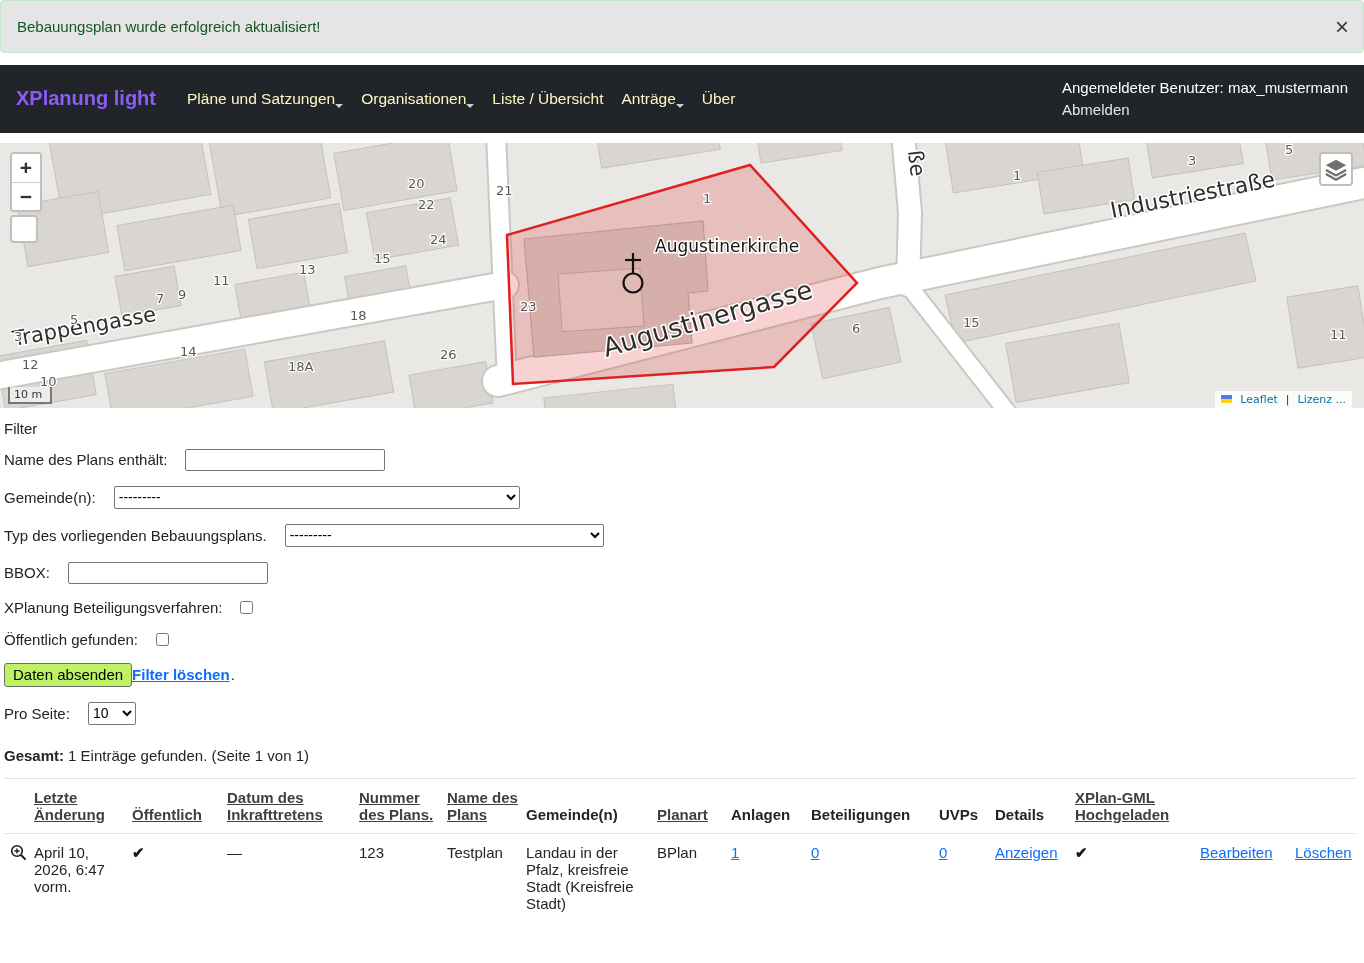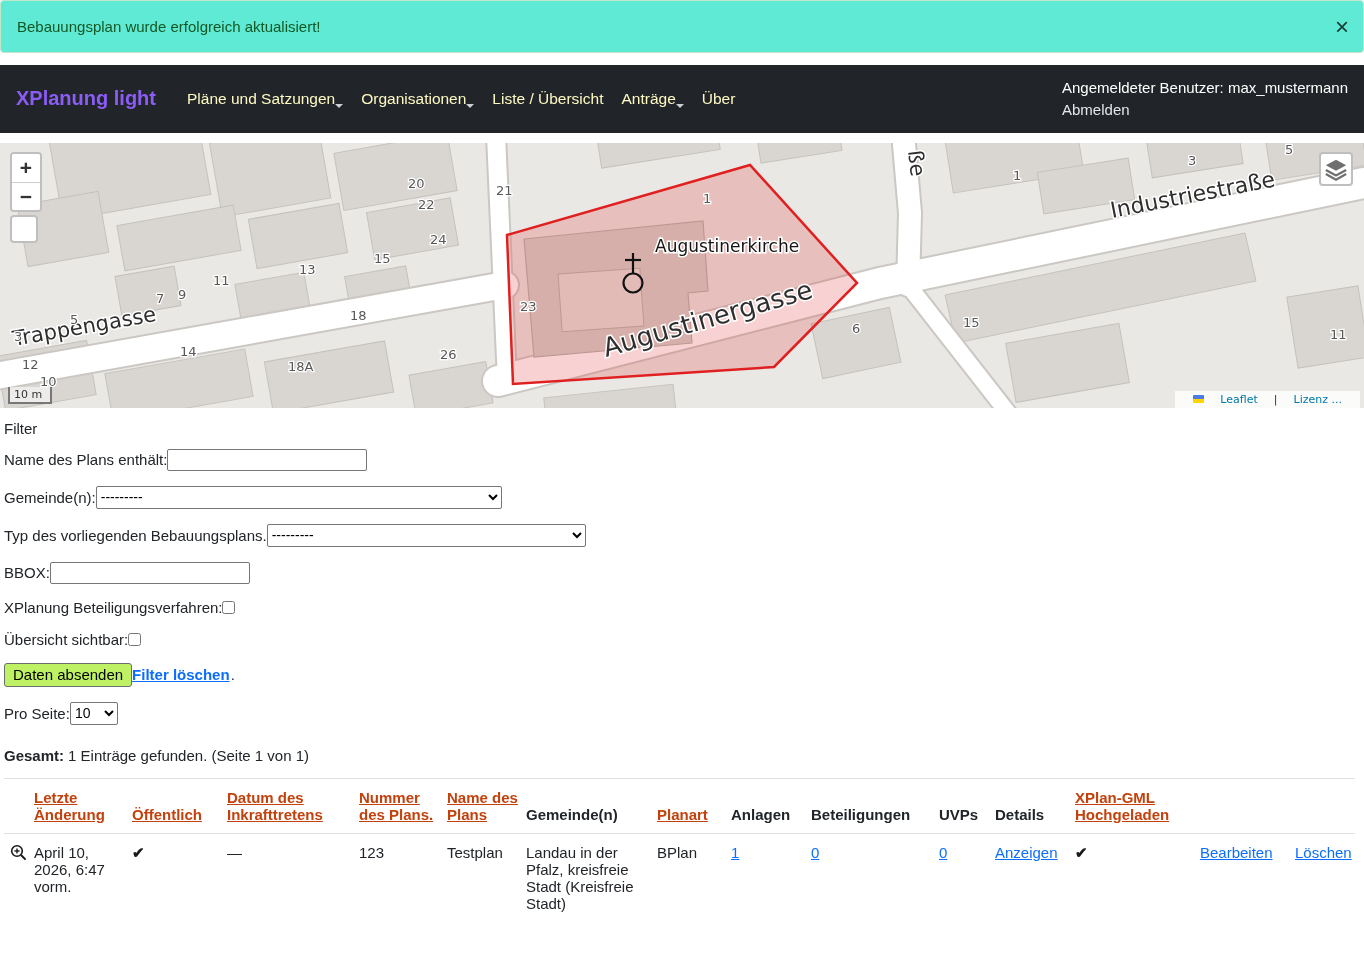--- a/index.html
+++ b/index.html
@@ -8,21 +8,21 @@
     margin: 0;
     font-family: "Liberation Sans", sans-serif;
     font-size: 15px;
     color: #212529;
     background: #fff;
     width: 1364px;
   }
   
   .alert {
     position: relative;
-    background: #5eead4;
+    background: #e5e5e5;
     color: #155724;
     border: 1px solid #c3e6cb;
     border-radius: 4px;
     padding: 17px 48px 17px 16px;
     margin: 0 0 12px 0;
     font-size: 15px;
   }
   .alert-close {
     position: absolute; right: 14px; top: 50%;
     transform: translateY(-50%);
@@ -83,32 +83,32 @@
     border: 2px solid rgba(0,0,0,.25); border-radius: 4px;
     display: flex; align-items: center; justify-content: center; cursor: pointer;
   }
   .scale {
     position: absolute; left: 8px; bottom: 4px; z-index: 5;
     background: rgba(255,255,255,.55); border: 2px solid #777; border-top: none;
     font-size: 11px; line-height: 1.25; padding: 1px 4px 0; color: #333; width: 44px;
     font-family: "DejaVu Sans", sans-serif;
   }
   .attribution {
-    position: absolute; right: 4px; bottom: 0; z-index: 5;
-    background: rgba(255,255,255,.8); font-size: 11px; padding: 2px 18px; color: #333;
-    display: flex; align-items: center; gap: 16px;
+    position: absolute; right: 12px; bottom: 0; z-index: 5;
+    background: rgba(255,255,255,.8); font-size: 11px; padding: 2px 6px; color: #333;
+    display: flex; align-items: center; gap: 8px;
     font-family: "DejaVu Sans", sans-serif;
   }
   .attribution a { color: #0078A8; text-decoration: none; cursor: pointer; }
   .flag { width: 11px; height: 8px; display: inline-block; border-radius: 1px;
           background: linear-gradient(#4C7BE1 50%, #FFD500 50%); }
   
   .content { padding: 12px 12px 0 4px; }
   .filter-title { margin: 0 0 12px; }
-  .form-row { margin: 0 0 15px; display: flex; align-items: center; gap: 0; }
+  .form-row { margin: 0 0 15px; display: flex; align-items: center; gap: 18px; }
   input[type="text"] {
     width: 200px; height: 22px; border: 1px solid #767676; border-radius: 2px;
     font-size: 14px; padding: 0 4px; background: #fff; font-family: inherit;
   }
   select {
     height: 23px; border: 1px solid #767676; border-radius: 2px;
     font-size: 14px; background: #fff; font-family: inherit; color: #000;
   }
   .sel-gemeinde { width: 406px; }
   .sel-typ { width: 319px; }
@@ -124,21 +124,21 @@
   .inline-row .sfx { margin-left: 1px; }
   .links-row a { margin-right: 6px; }
   .summary { margin: 22px 0 14px; }
   .summary b { margin-right: 4px; }
   
   table { border-collapse: collapse; width: 100%; table-layout: fixed; font-size: 15px; }
   th, td { text-align: left; padding: 10px 8px 10px 0; border-top: 1px solid #dee2e6; }
   th { vertical-align: bottom; font-weight: 700; }
   td { vertical-align: top; }
   th.c-icon, td.c-icon { padding-left: 6px; }
-  th a { color: #c2410c; text-decoration: underline; cursor: pointer; font-weight: 700; }
+  th a { color: #404040; text-decoration: underline; cursor: pointer; font-weight: 700; }
   td a { color: #0d6efd; text-decoration: underline; cursor: pointer; }
   .check { font-weight: 700; color: #1a1a1a; }
   .zoom-icon-btn { cursor: pointer; display: inline-block; }
 </style>
 </head>
 <body>
 
 <div class="alert">
   <span>Bebauungsplan wurde erfolgreich aktualisiert!</span>
   <button class="alert-close">×</button>
@@ -313,21 +313,21 @@
     <label>BBOX:</label>
     <input type="text" style="">
   </div>
 
   <div class="form-row">
     <label>XPlanung Beteiligungsverfahren:</label>
     <input type="checkbox" style="">
   </div>
 
   <div class="form-row">
-    <label>Übersicht sichtbar:</label>
+    <label>Öffentlich gefunden:</label>
     <input type="checkbox" style="">
   </div>
 
   <div class="inline-row">
     <button class="btn-submit">Daten absenden</button>
     <a class="blue">Filter löschen</a>
       <span class="sfx">.</span>
   </div>
 
   <div class="form-row">

